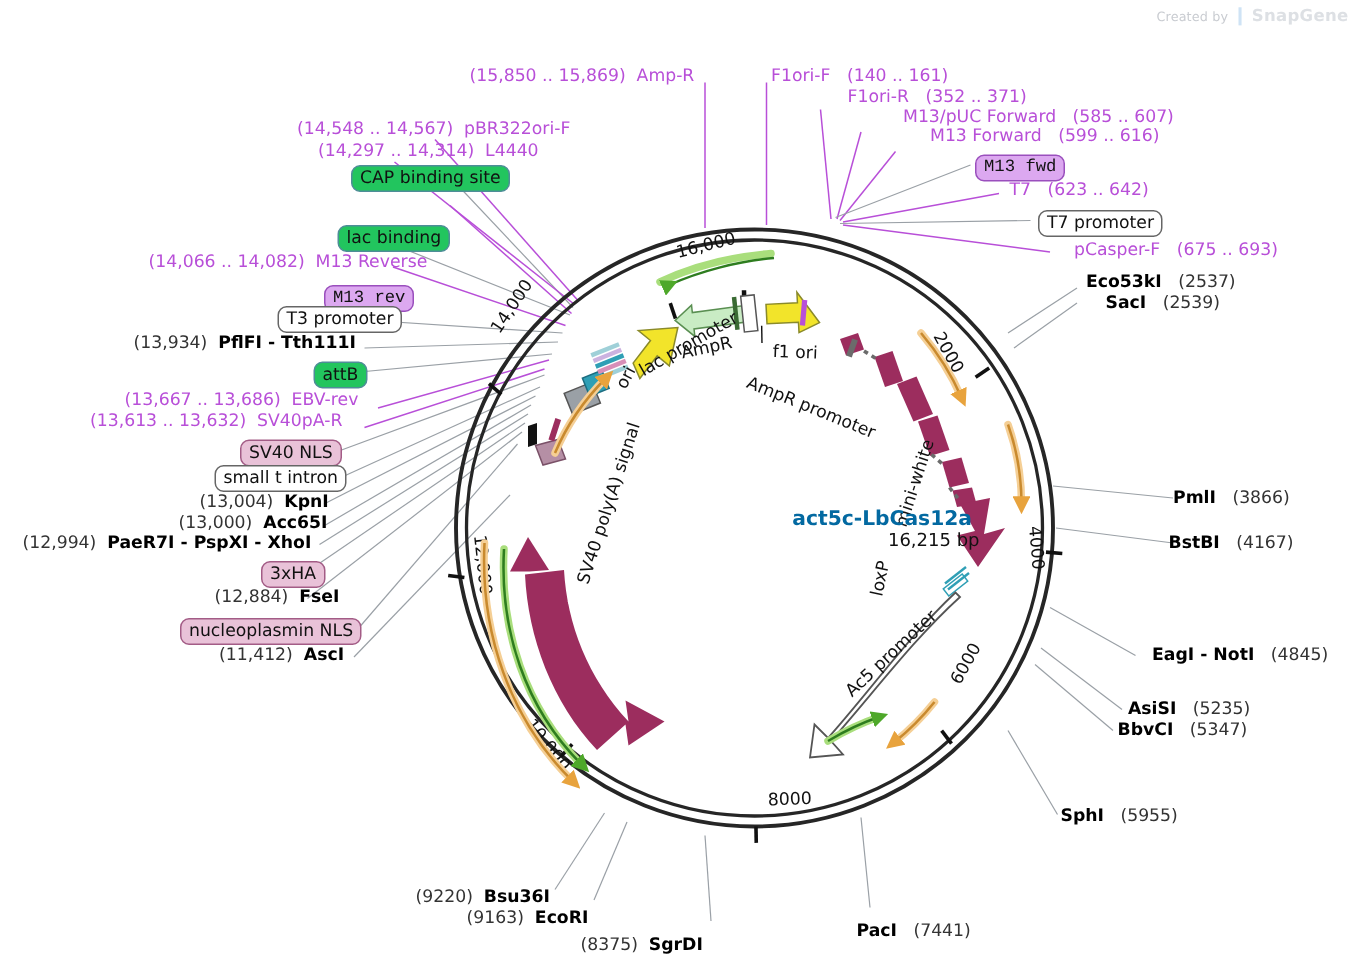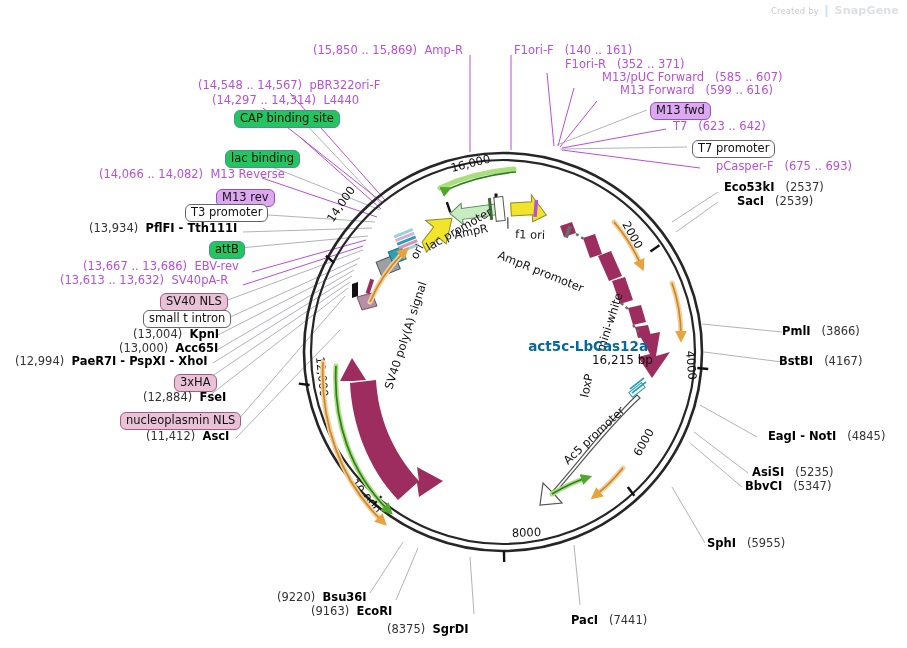--- a/index.html
+++ b/index.html
@@ -20,21 +20,21 @@
   .coord{color:#333;font-size:11.5px;font-weight:normal;}
 
   
   .box{
     display:inline-block;border:1px solid #555;border-radius:6px;
     padding:1px 5px 2px 5px;font-size:11.5px;color:#111;background:#fff;
     line-height:1.15;
   }
   .box.teal{background:#22c55e;border-color:#4f8d98;}
   .box.pink{background:#e9c2d8;border-color:#a35c86;}
-  .box.violet{background:#dca8f0;border-color:#9a4fbd;}
+  .box.violet{background:#dca8f0;border-color:#9a4fbd;font-family:Liberation Mono, monospace;}
   .box.white{background:#fff;border-color:#666;}
 
   .brand{
     position:absolute;right:8px;top:3px;
     font-size:8.5px;color:#c9ccd1;
     font-family:"DejaVu Sans","Liberation Sans",sans-serif;
     letter-spacing:.1px;
   }
   .brand .bg{color:#dde0e4;font-size:11px;font-weight:600;letter-spacing:.2px;}
   .brand .tick{color:#cfe3f5;font-size:12px;}

